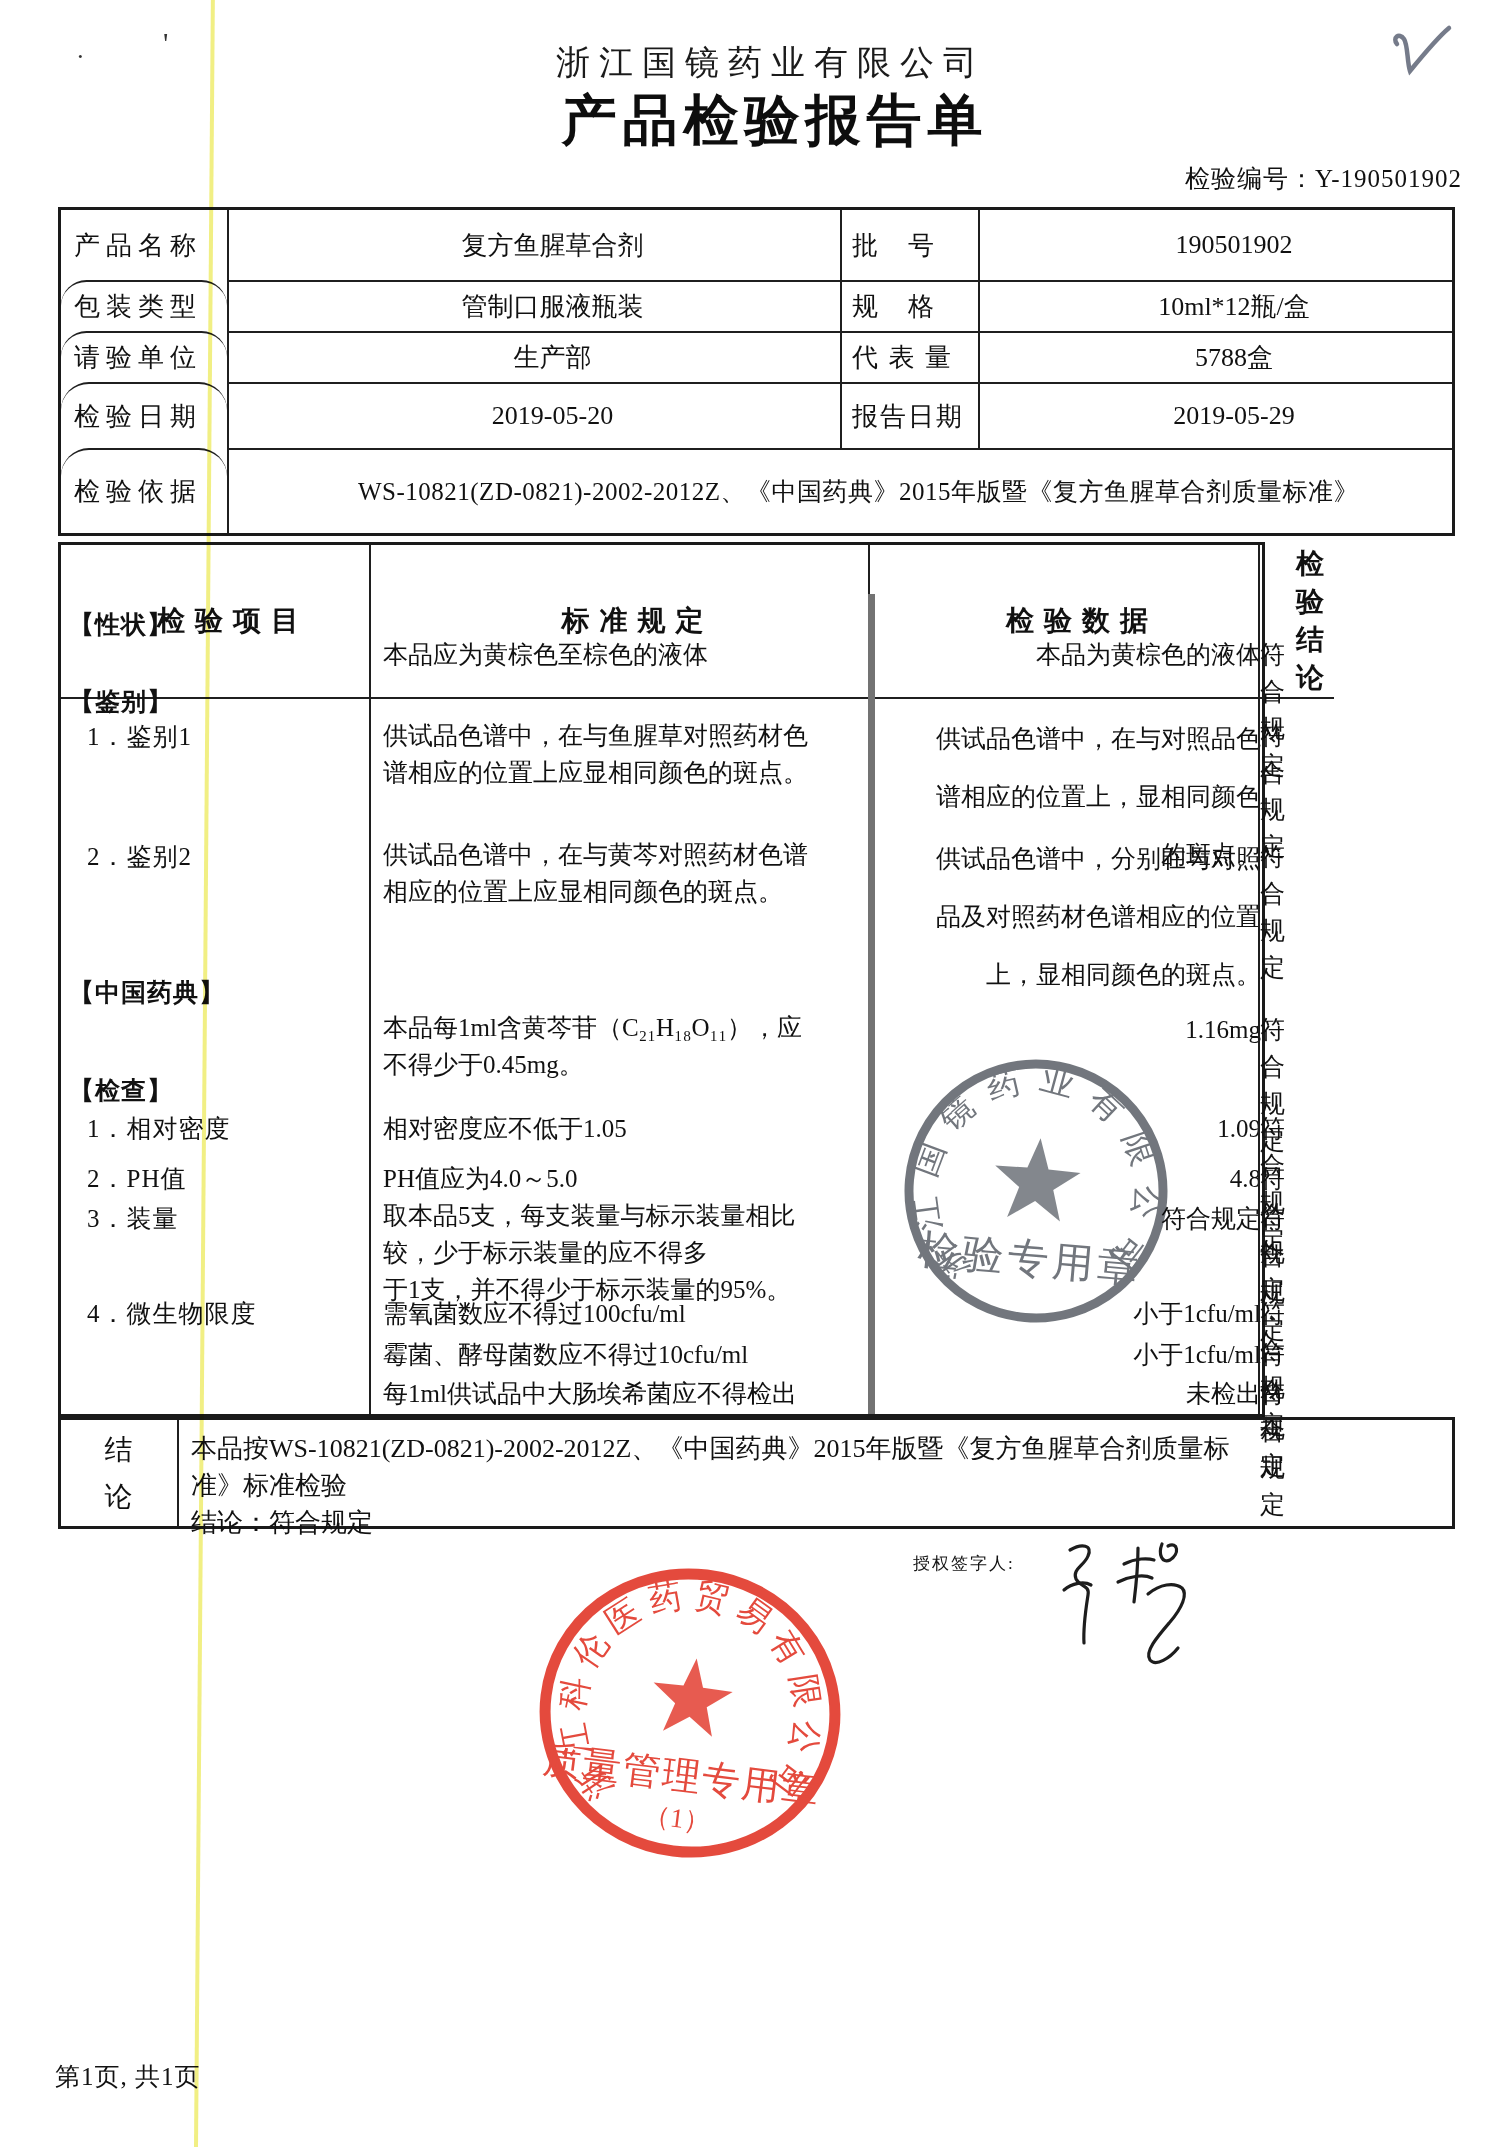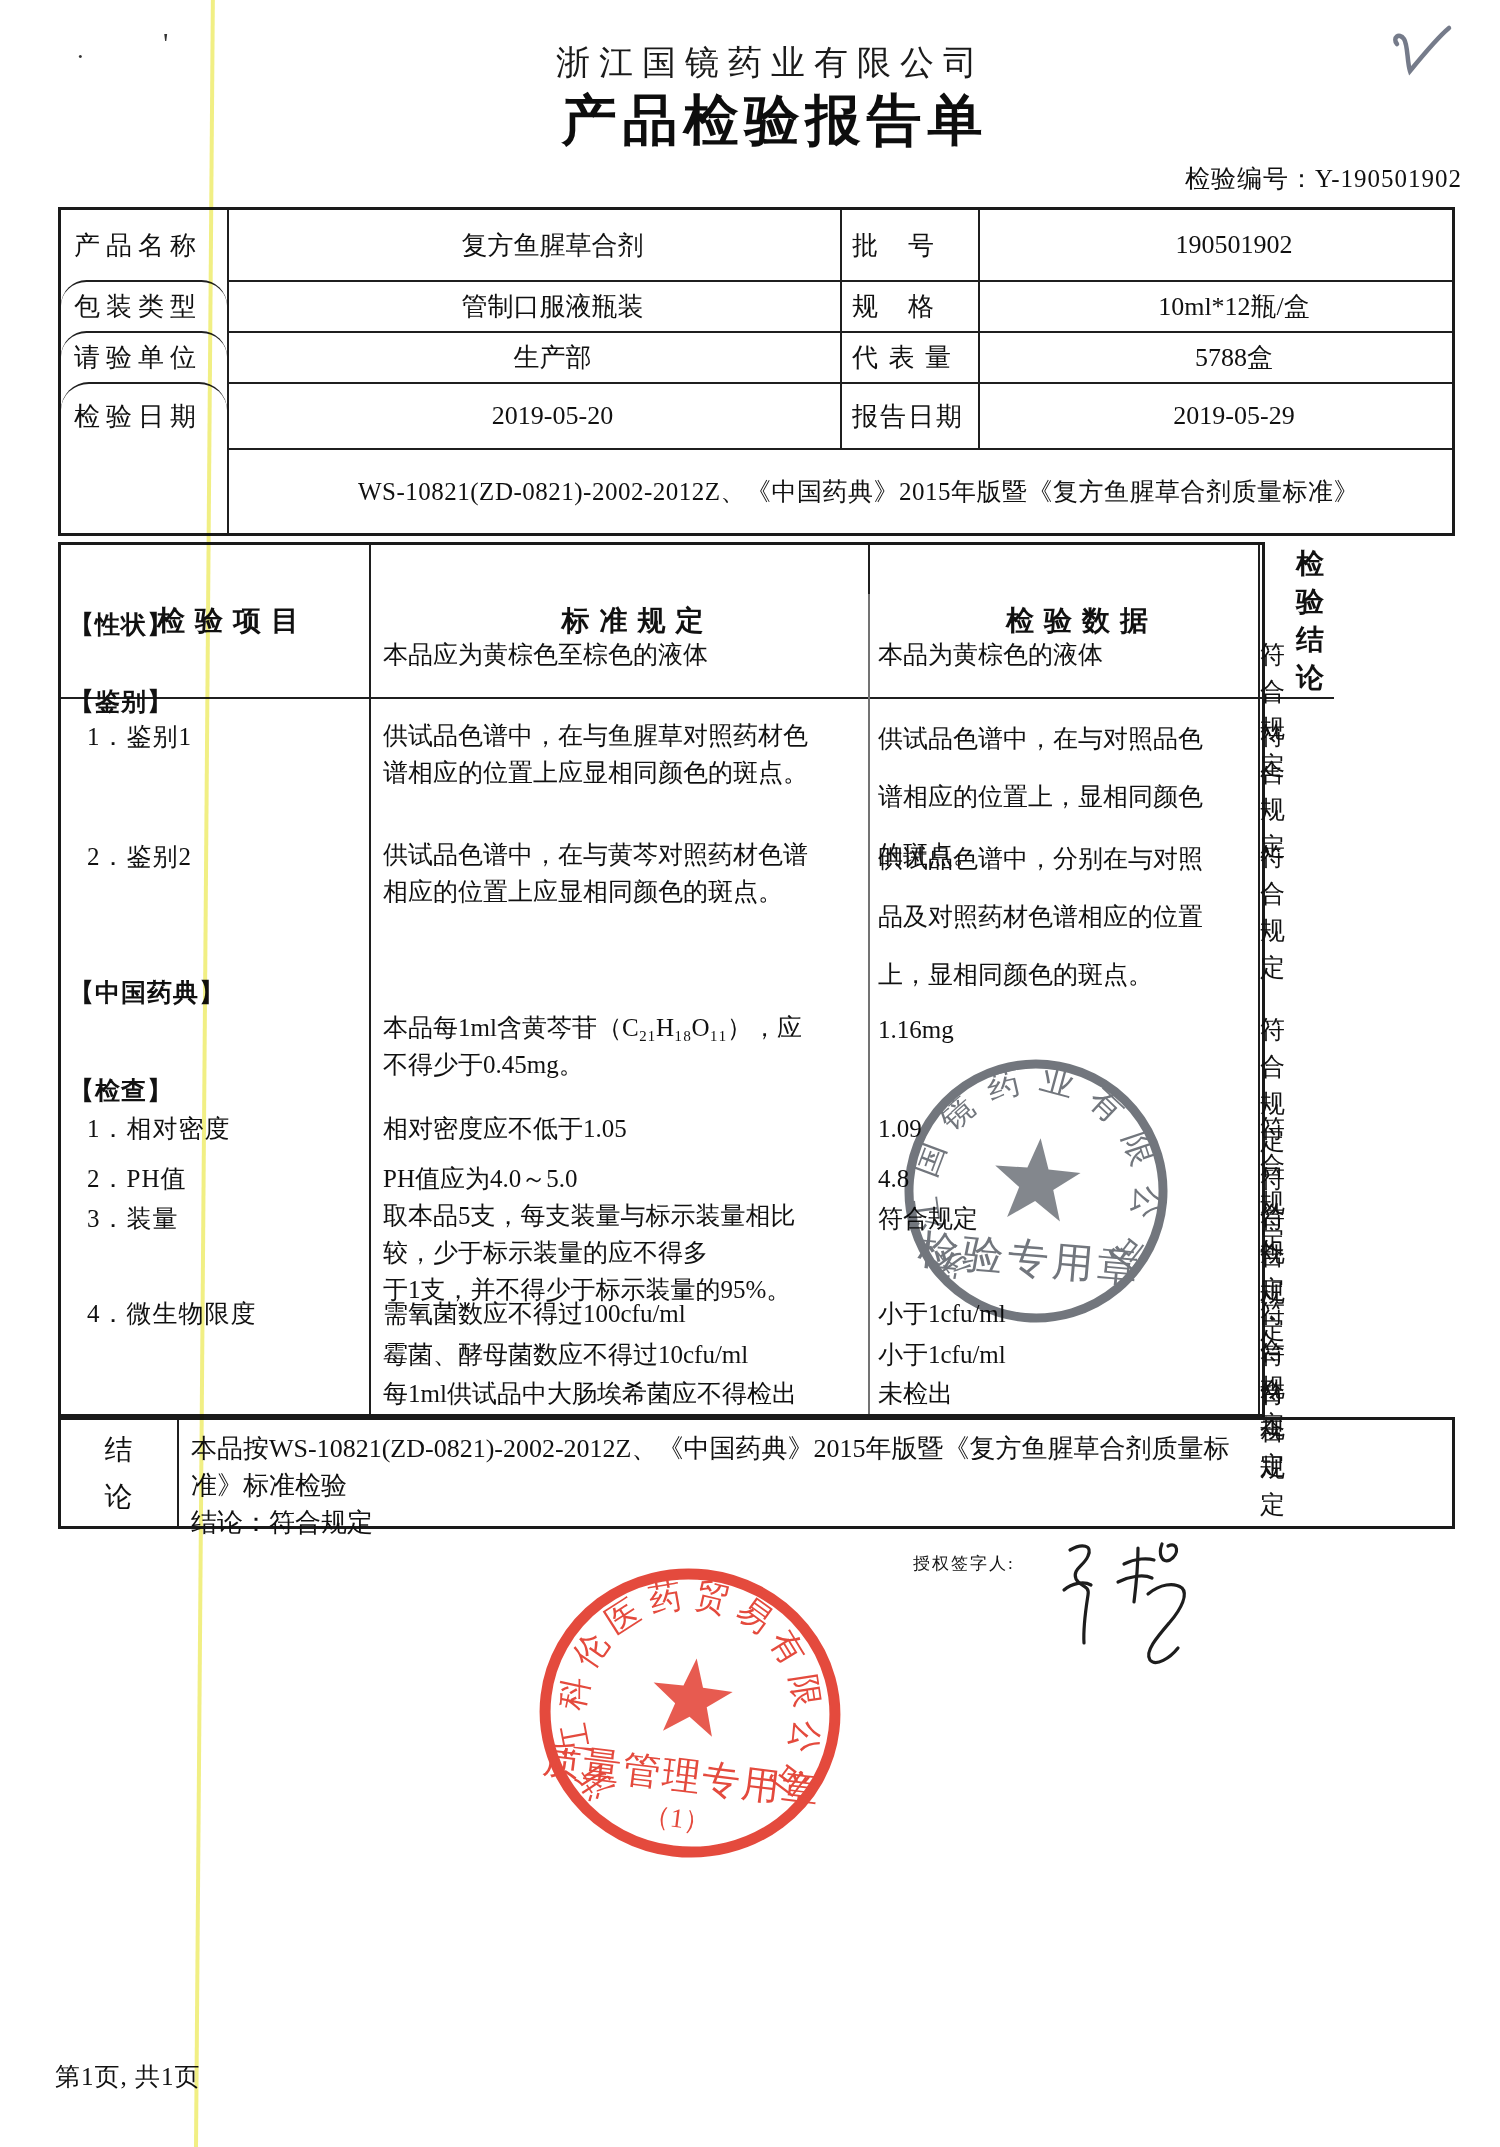--- a/index.html
+++ b/index.html
@@ -45,21 +45,21 @@
   .val { justify-content:center; font-size:26px; }
   .basis-val { grid-column:2 / 5; justify-content:center; font-size:25px; letter-spacing:.5px; }
 
   
   .test-table { left:58px; top:542px; width:1207px; height:875px; }
   .tt-head { display:grid; grid-template-columns:308px 499px 390px auto; height:49px; }
   .tt-head .cell { justify-content:center; font-size:28px; font-weight:bold; letter-spacing:10px; border-top:none; border-bottom:2px solid #1f1f1f; }
   .tt-body { position:relative; height:820px; display:flex; }
   .tt-col { position:relative; height:100%; }
   .c1 { width:308px; } .c2 { width:499px; border-left:2px solid #1f1f1f; }
-  .c3 { width:390px; border-left:2px solid #737373; } .c4 { flex:1; border-left:2px solid #1f1f1f; }
+  .c3 { width:390px; border-left:7px solid #737373;text-align:right; } .c4 { flex:1; border-left:2px solid #1f1f1f; }
   .blk { position:absolute; font-size:25px; line-height:37px; white-space:pre-line; }
   .sec { left:8px; font-weight:bold; letter-spacing:1px; }
   .itm { left:26px; letter-spacing:1px; }
   .std { left:12px; width:482px; }
   .dat { left:8px; width:378px; }
   .res { left:0; width:100%; text-align:center; }
   .lh58 { line-height:58px; }
 
   
   .conclusion-table { left:58px; top:1417px; width:1397px; height:112px; display:flex; }
@@ -112,20 +112,21 @@
   <div class="cell lab no-l">请验单位</div>
   <div class="cell val">生产部</div>
   <div class="cell lab2">代 表 量</div>
   <div class="cell val">5788盒</div>
 
   <div class="cell lab no-l">检验日期</div>
   <div class="cell val">2019-05-20</div>
   <div class="cell lab2">报告日期</div>
   <div class="cell val">2019-05-29</div>
 
+  <div class="cell lab no-l">检验依据</div>
   <div class="cell basis-val">WS-10821(ZD-0821)-2002-2012Z、《中国药典》2015年版暨《复方鱼腥草合剂质量标准》</div>
 </div>
 
 <div class="abs tbl test-table">
   <div class="tt-head">
     <div class="cell no-l">检验项目</div>
     <div class="cell">标准规定</div>
     <div class="cell">检验数据</div>
     <div class="cell">检验结论</div>
   </div>

